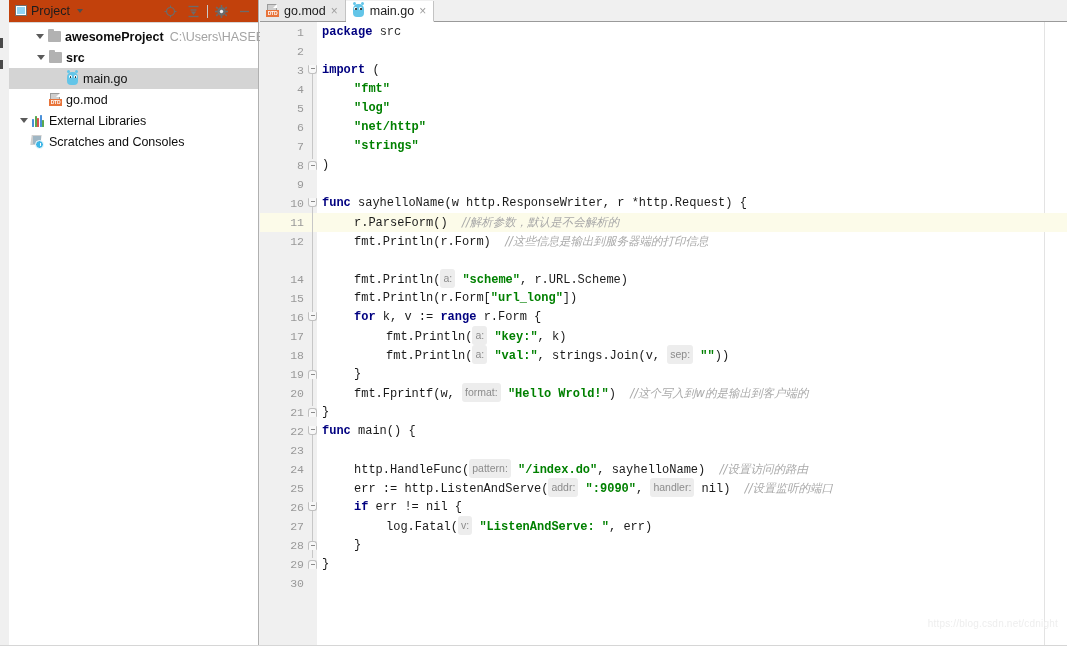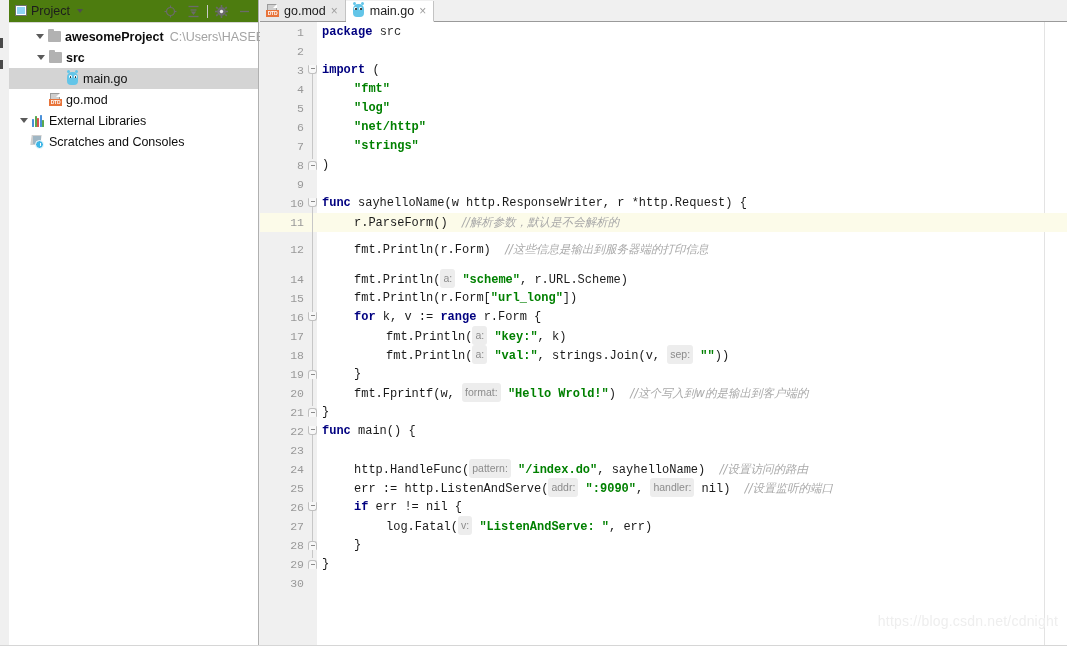--- a/index.html
+++ b/index.html
@@ -25,21 +25,21 @@
   }
 
   
   .project-panel{
     position:absolute;left:9px;top:0;width:250px;height:646px;
     background:#ffffff;
     border-right:1px solid #b0b0b0;
     box-sizing:border-box;
   }
   .panel-header{
-    position:relative;height:22px;background:#4d7c0f;
+    position:relative;height:22px;background:#c2410c;
     border-bottom:1px solid #d6d6d6;
     display:flex;align-items:center;
   }
   .ph-left{display:flex;align-items:center;padding-left:22px;}
   .ph-title{font-size:12.5px;color:#1d1d1d;}
   .proj-icon{
     position:absolute;left:6px;top:5px;width:12px;height:11px;
     border:1px solid #6f6f6f;background:#ffffff;box-sizing:border-box;
   }
   .proj-icon i{
@@ -168,21 +168,21 @@
     position:absolute;left:48px;width:9px;height:9px;
     border:1px solid #c0c0c0;background:#f7f7f7;box-sizing:border-box;
   }
   .fold:after{content:"";position:absolute;left:1.5px;top:3px;width:4px;height:1px;background:#8a8a8a;}
   .fold.start{border-radius:1px 1px 3px 3px;border-top:0;}
   .fold.end{border-radius:3px 3px 1px 1px;border-bottom:0;}
   .foldline{position:absolute;left:52px;width:1px;background:#c7c7c7;}
 
   .watermark{
     position:absolute;right:9px;bottom:17px;
-    color:#eeeeee;font-size:14px;letter-spacing:0.2px;
+    color:#eeeeee;font-size:10px;letter-spacing:0.2px;
     font-family:"Liberation Sans",sans-serif;
     user-select:none;
   }
   .bottom-strip{
     position:absolute;left:0;bottom:0;width:1067px;height:1px;background:#d6d6d6;
   }
   svg{display:block;}
 </style>
 </head>
 <body>
@@ -354,21 +354,21 @@
           <div class="line" style="position: absolute; left: 0px; right: 0px; top: 20px;"><span class="lnum">2</span><span class="ltext" style="left: 62px;"></span></div>
           <div class="line" style="position: absolute; left: 0px; right: 0px; top: 39px;"><span class="lnum">3</span><span class="ltext" style="left: 62px;"><span class="kw">import</span><span class="pln"> (</span></span></div>
           <div class="line" style="position: absolute; left: 0px; right: 0px; top: 58px;"><span class="lnum">4</span><span class="ltext" style="left: 94px;"><span class="str">"fmt"</span></span></div>
           <div class="line" style="position: absolute; left: 0px; right: 0px; top: 77px;"><span class="lnum">5</span><span class="ltext" style="left: 94px;"><span class="str">"log"</span></span></div>
           <div class="line" style="position: absolute; left: 0px; right: 0px; top: 96px;"><span class="lnum">6</span><span class="ltext" style="left: 94px;"><span class="str">"net/http"</span></span></div>
           <div class="line" style="position: absolute; left: 0px; right: 0px; top: 115px;"><span class="lnum">7</span><span class="ltext" style="left: 94px;"><span class="str">"strings"</span></span></div>
           <div class="line" style="position: absolute; left: 0px; right: 0px; top: 134px;"><span class="lnum">8</span><span class="ltext" style="left: 62px;"><span class="pln">)</span></span></div>
           <div class="line" style="position: absolute; left: 0px; right: 0px; top: 153px;"><span class="lnum">9</span><span class="ltext" style="left: 62px;"></span></div>
           <div class="line" style="position: absolute; left: 0px; right: 0px; top: 172px;"><span class="lnum">10</span><span class="ltext" style="left: 62px;"><span class="kw">func</span><span class="pln"> sayhelloName(w http.ResponseWriter, r *http.Request) {</span></span></div>
           <div class="line hl" style="position: absolute; left: 0px; right: 0px; top: 191px;"><span class="lnum">11</span><span class="ltext" style="left: 94px;"><span class="pln">r.ParseForm()  </span><span class="cmt cjk">//解析参数，默认是不会解析的</span></span></div>
-          <div class="line" style="position: absolute; left: 0px; right: 0px; top: 218px;"><span class="lnum">12</span><span class="ltext" style="left: 94px;"><span class="pln">fmt.Println(r.Form)  </span><span class="cmt cjk">//这些信息是输出到服务器端的打印信息</span></span></div>
+          <div class="line" style="position: absolute; left: 0px; right: 0px; top: 210px;"><span class="lnum">12</span><span class="ltext" style="left: 94px;"><span class="pln">fmt.Println(r.Form)  </span><span class="cmt cjk">//这些信息是输出到服务器端的打印信息</span></span></div>
           <div class="line" style="position: absolute; left: 0px; right: 0px; top: 248px;"><span class="lnum">14</span><span class="ltext" style="left: 94px;"><span class="pln">fmt.Println(</span><span class="hint">a:</span><span class="pln"> </span><span class="str">"scheme"</span><span class="pln">, r.URL.Scheme)</span></span></div>
           <div class="line" style="position: absolute; left: 0px; right: 0px; top: 267px;"><span class="lnum">15</span><span class="ltext" style="left: 94px;"><span class="pln">fmt.Println(r.Form[</span><span class="str">"url_long"</span><span class="pln">])</span></span></div>
           <div class="line" style="position: absolute; left: 0px; right: 0px; top: 286px;"><span class="lnum">16</span><span class="ltext" style="left: 94px;"><span class="kw">for</span><span class="pln"> k, v := </span><span class="kw">range</span><span class="pln"> r.Form {</span></span></div>
           <div class="line" style="position: absolute; left: 0px; right: 0px; top: 305px;"><span class="lnum">17</span><span class="ltext" style="left: 126px;"><span class="pln">fmt.Println(</span><span class="hint">a:</span><span class="pln"> </span><span class="str">"key:"</span><span class="pln">, k)</span></span></div>
           <div class="line" style="position: absolute; left: 0px; right: 0px; top: 324px;"><span class="lnum">18</span><span class="ltext" style="left: 126px;"><span class="pln">fmt.Println(</span><span class="hint">a:</span><span class="pln"> </span><span class="str">"val:"</span><span class="pln">, strings.Join(v, </span><span class="hint">sep:</span><span class="pln"> </span><span class="str">""</span><span class="pln">))</span></span></div>
           <div class="line" style="position: absolute; left: 0px; right: 0px; top: 343px;"><span class="lnum">19</span><span class="ltext" style="left: 94px;"><span class="pln">}</span></span></div>
           <div class="line" style="position: absolute; left: 0px; right: 0px; top: 362px;"><span class="lnum">20</span><span class="ltext" style="left: 94px;"><span class="pln">fmt.Fprintf(w, </span><span class="hint">format:</span><span class="pln"> </span><span class="str">"Hello Wrold!"</span><span class="pln">)  </span><span class="cmt cjk">//这个写入到w的是输出到客户端的</span></span></div>
           <div class="line" style="position: absolute; left: 0px; right: 0px; top: 381px;"><span class="lnum">21</span><span class="ltext" style="left: 62px;"><span class="pln">}</span></span></div>
           <div class="line" style="position: absolute; left: 0px; right: 0px; top: 400px;"><span class="lnum">22</span><span class="ltext" style="left: 62px;"><span class="kw">func</span><span class="pln"> main() {</span></span></div>
           <div class="line" style="position: absolute; left: 0px; right: 0px; top: 419px;"><span class="lnum">23</span><span class="ltext" style="left: 62px;"></span></div>

